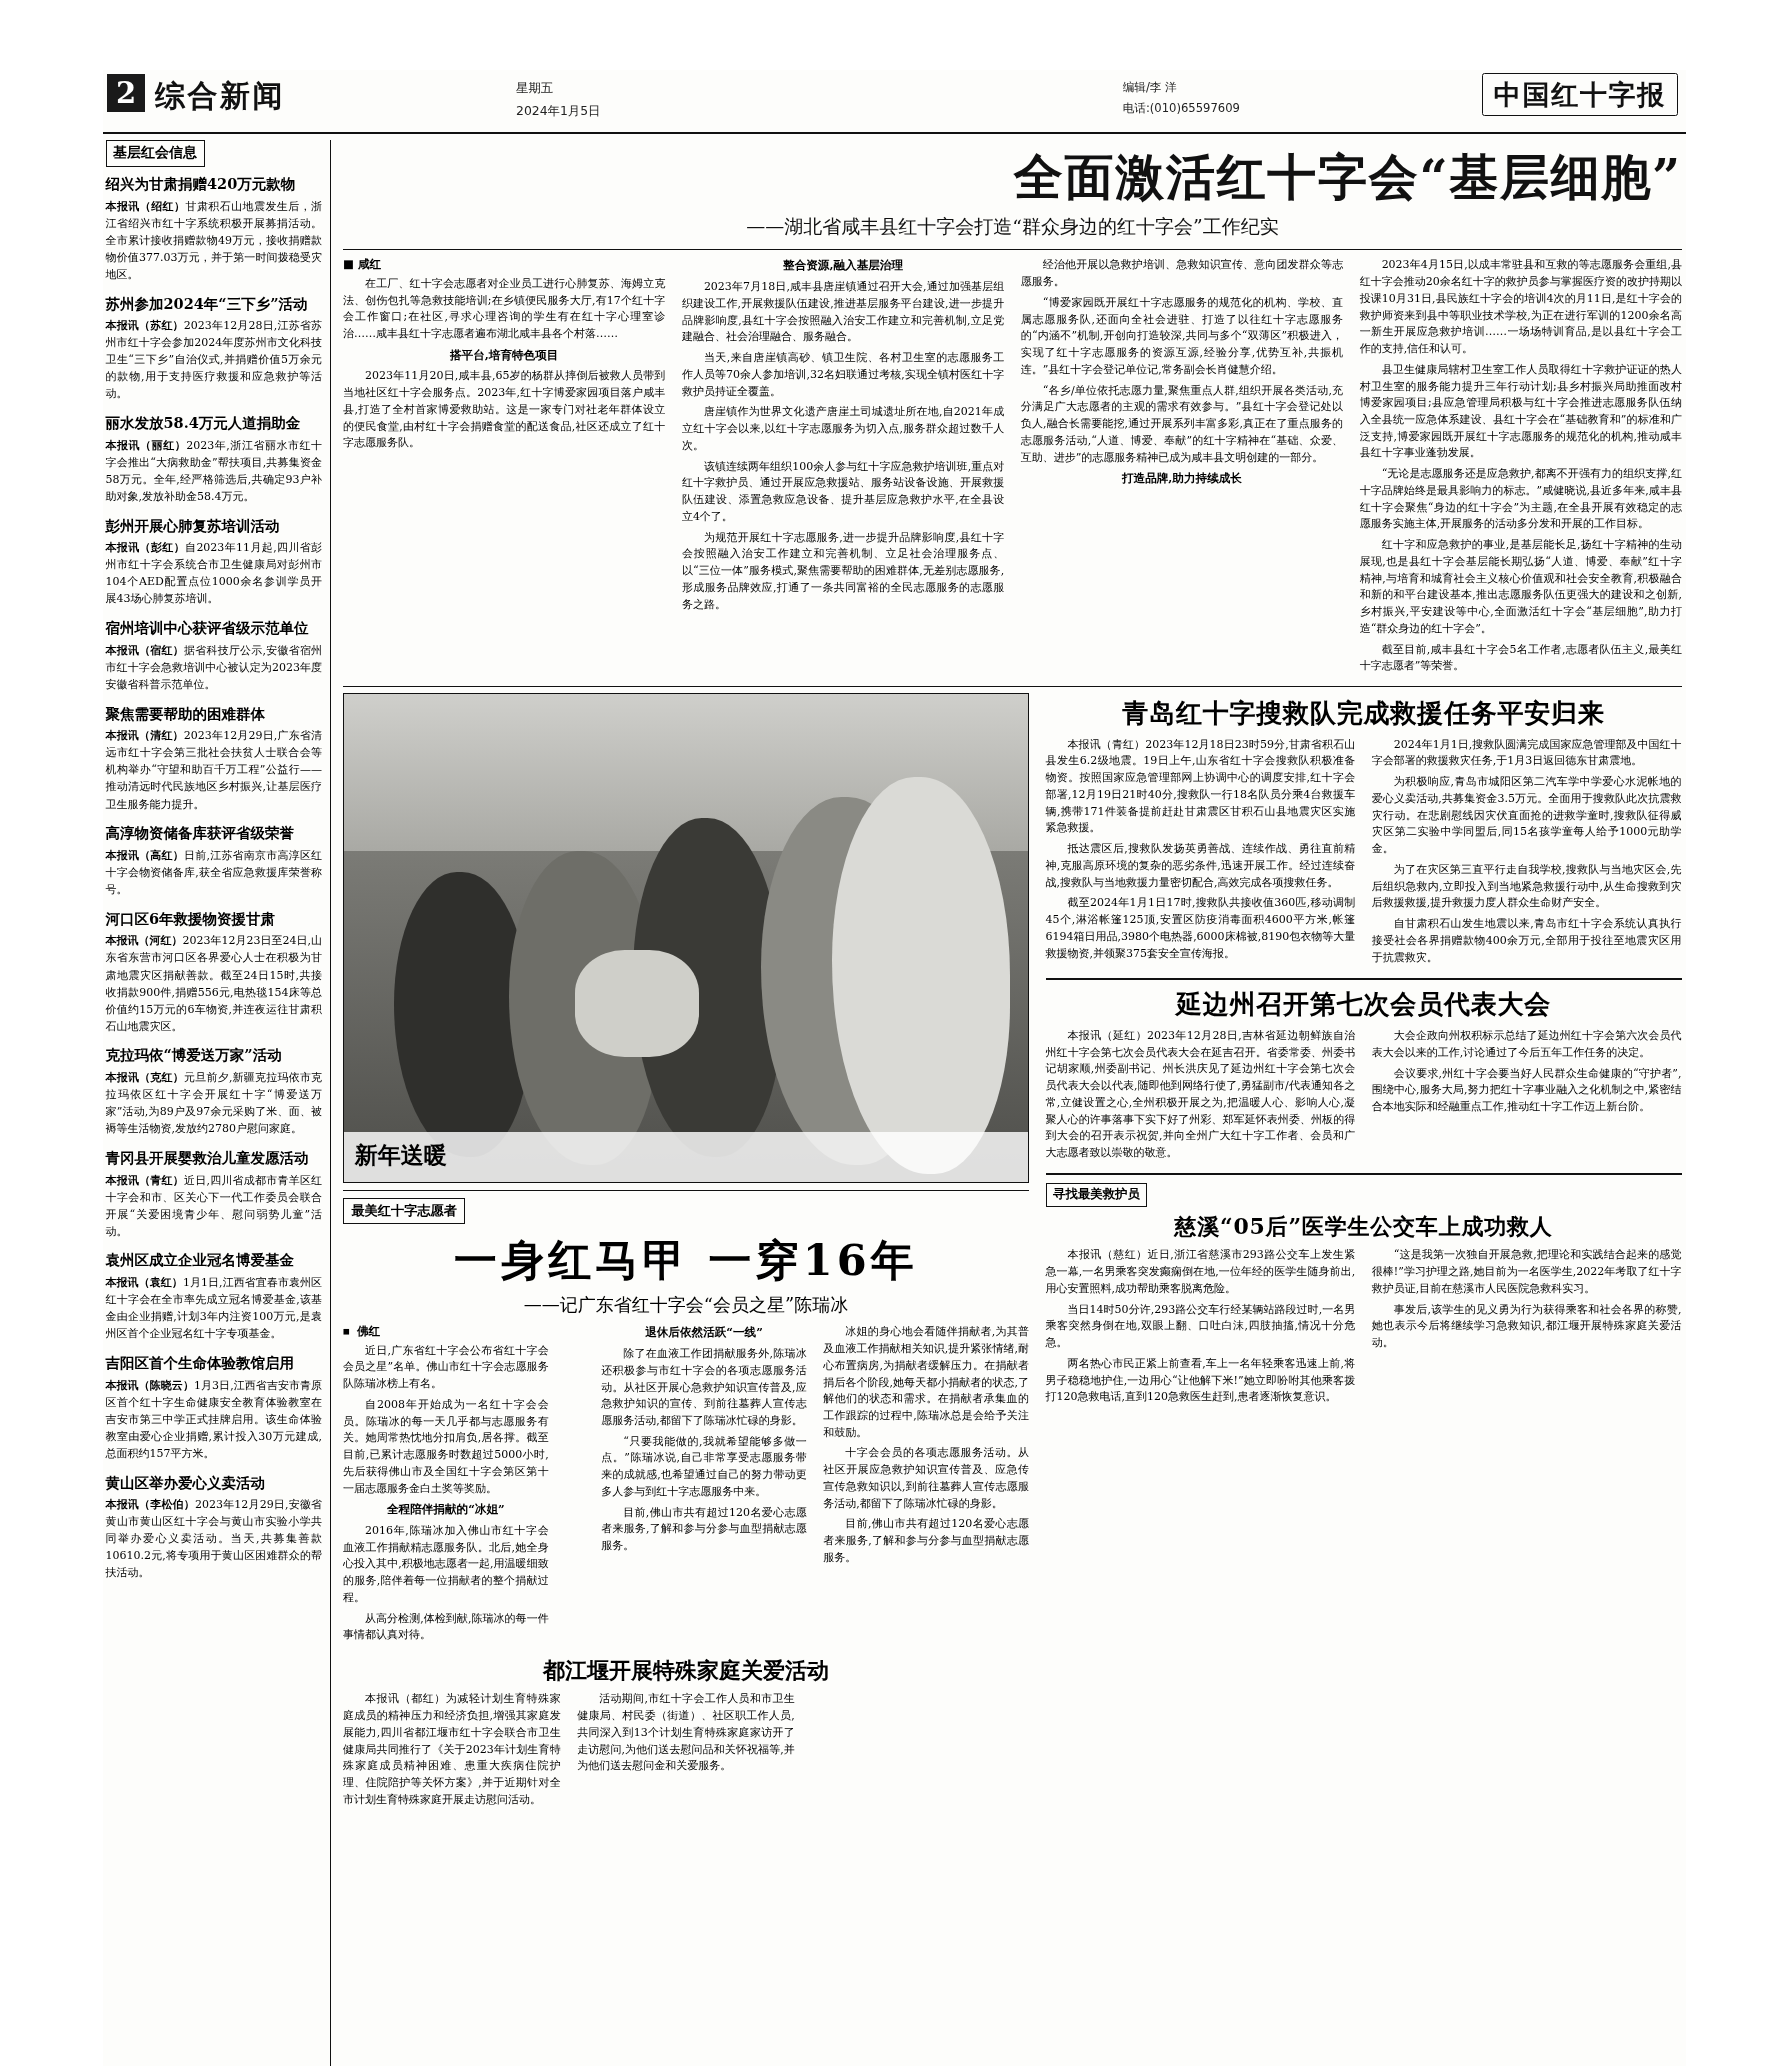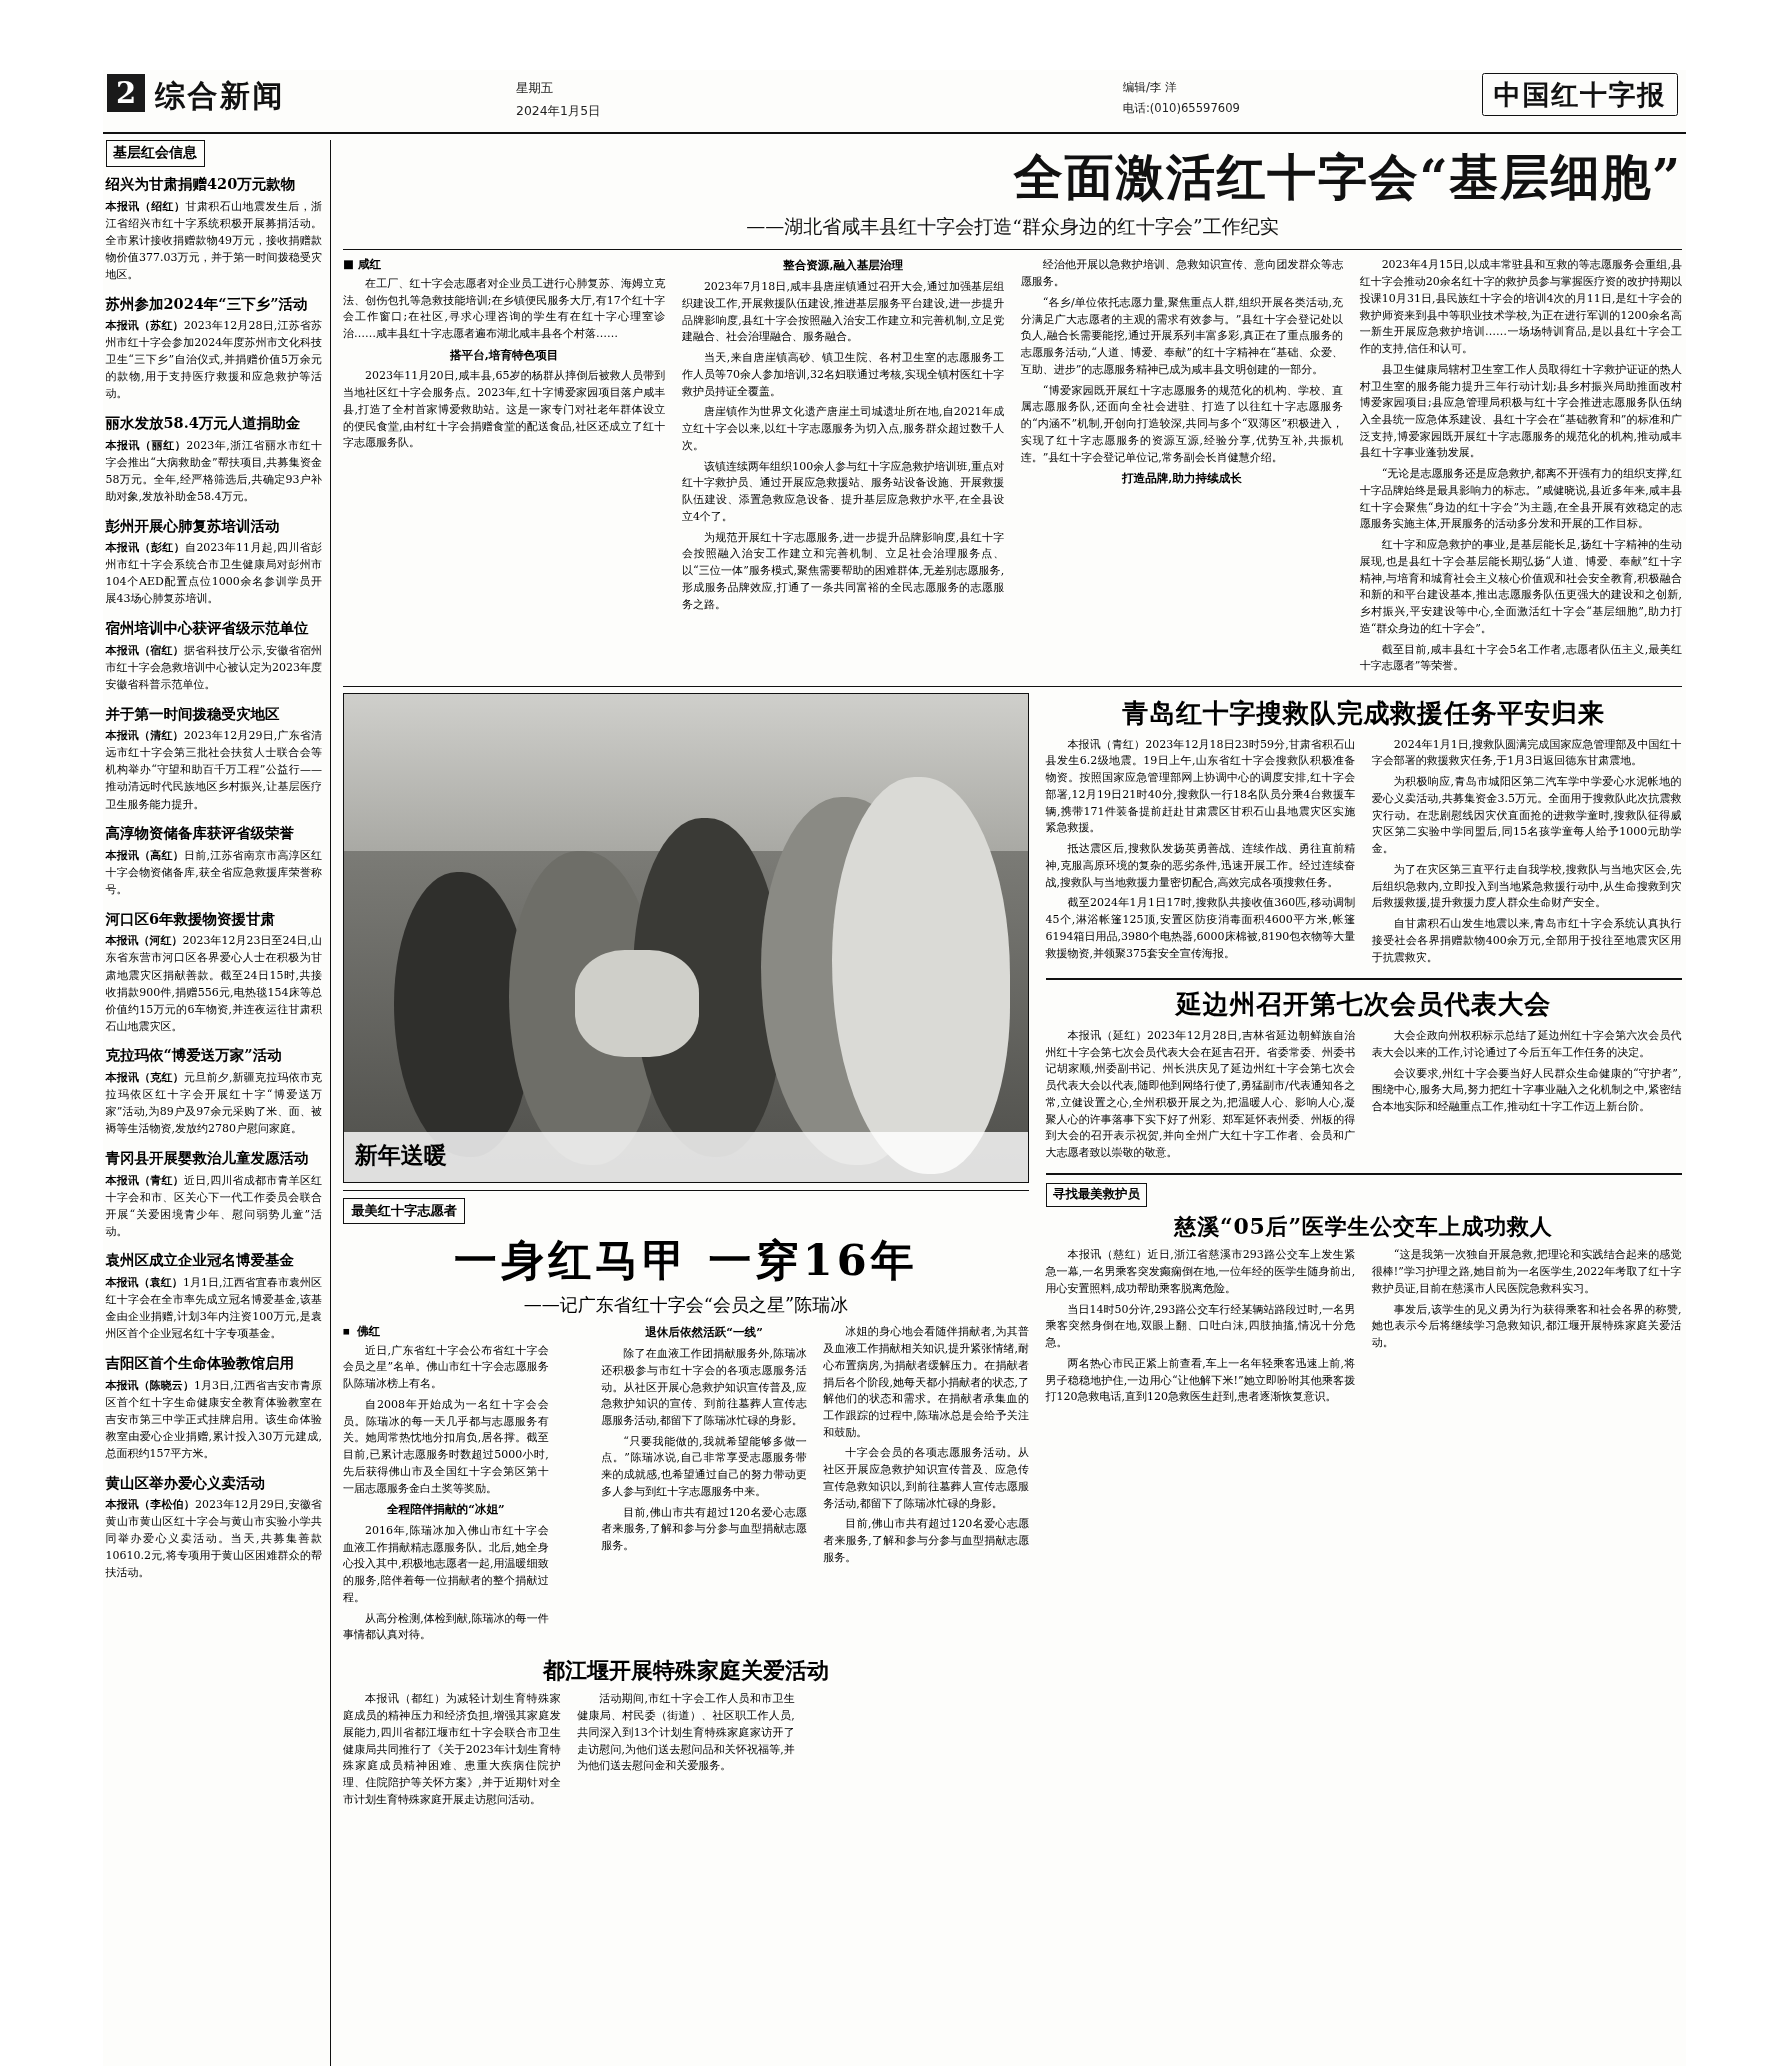--- a/index.html
+++ b/index.html
@@ -157,21 +157,21 @@
           </div>
           <div class="brief">
             <h3>彭州开展心肺复苏培训活动</h3>
             <p><b>本报讯（彭红）</b>自2023年11月起,四川省彭州市红十字会系统合市卫生健康局对彭州市104个AED配置点位1000余名参训学员开展43场心肺复苏培训。</p>
           </div>
           <div class="brief">
             <h3>宿州培训中心获评省级示范单位</h3>
             <p><b>本报讯（宿红）</b>据省科技厅公示,安徽省宿州市红十字会急救培训中心被认定为2023年度安徽省科普示范单位。</p>
           </div>
           <div class="brief">
-            <h3>并于第一时间拨稳受灾地区</h3>
+            <h3>聚焦需要帮助的困难群体</h3>
             <p><b>本报讯（清红）</b>2023年12月29日,广东省清远市红十字会第三批社会扶贫人士联合会等机构举办“守望和助百千万工程”公益行——推动清远时代民族地区乡村振兴,让基层医疗卫生服务能力提升。</p>
           </div>
           <div class="brief">
             <h3>高淳物资储备库获评省级荣誉</h3>
             <p><b>本报讯（高红）</b>日前,江苏省南京市高淳区红十字会物资储备库,获全省应急救援库荣誉称号。</p>
           </div>
           <div class="brief">
             <h3>河口区6年救援物资援甘肃</h3>
             <p><b>本报讯（河红）</b>2023年12月23日至24日,山东省东营市河口区各界爱心人士在积极为甘肃地震灾区捐献善款。截至24日15时,共接收捐款900件,捐赠556元,电热毯154床等总价值约15万元的6车物资,并连夜运往甘肃积石山地震灾区。</p>
           </div>
@@ -219,22 +219,22 @@
               <p>2023年7月18日,咸丰县唐崖镇通过召开大会,通过加强基层组织建设工作,开展救援队伍建设,推进基层服务平台建设,进一步提升品牌影响度,县红十字会按照融入治安工作建立和完善机制,立足党建融合、社会治理融合、服务融合。</p>
               <p>当天,来自唐崖镇高砂、镇卫生院、各村卫生室的志愿服务工作人员等70余人参加培训,32名妇联通过考核,实现全镇村医红十字救护员持证全覆盖。</p>
               <p>唐崖镇作为世界文化遗产唐崖土司城遗址所在地,自2021年成立红十字会以来,以红十字志愿服务为切入点,服务群众超过数千人次。</p>
               <p>该镇连续两年组织100余人参与红十字应急救护培训班,重点对红十字救护员、通过开展应急救援站、服务站设备设施、开展救援队伍建设、添置急救应急设备、提升基层应急救护水平,在全县设立4个了。</p>
               <p>为规范开展红十字志愿服务,进一步提升品牌影响度,县红十字会按照融入治安工作建立和完善机制、立足社会治理服务点、以“三位一体”服务模式,聚焦需要帮助的困难群体,无差别志愿服务,形成服务品牌效应,打通了一条共同富裕的全民志愿服务的志愿服务之路。</p>
             </div>
       </div>
       <div style="flex:1;">
         <div class="body-cols" id="lead-col-3-body">
               <p>经治他开展以急救护培训、急救知识宣传、意向团发群众等志愿服务。</p>
+              <p>“博爱家园既开展红十字志愿服务的规范化的机构、学校、直属志愿服务队,还面向全社会进驻、打造了以往红十字志愿服务的“内涵不”机制,开创向打造较深,共同与多个“双薄区”积极进入，实现了红十字志愿服务的资源互源,经验分享,优势互补,共振机连。”县红十字会登记单位记,常务副会长肖健慧介绍。</p>
               <p>“各乡/单位依托志愿力量,聚焦重点人群,组织开展各类活动,充分满足广大志愿者的主观的需求有效参与。”县红十字会登记处以负人,融合长需要能挖,通过开展系列丰富多彩,真正在了重点服务的志愿服务活动,“人道、博爱、奉献”的红十字精神在“基础、众爱、互助、进步”的志愿服务精神已成为咸丰县文明创建的一部分。</p>
-              <p>“博爱家园既开展红十字志愿服务的规范化的机构、学校、直属志愿服务队,还面向全社会进驻、打造了以往红十字志愿服务的“内涵不”机制,开创向打造较深,共同与多个“双薄区”积极进入，实现了红十字志愿服务的资源互源,经验分享,优势互补,共振机连。”县红十字会登记单位记,常务副会长肖健慧介绍。</p>
               <p class="dek" style="text-indent: 0px; text-align: center;">打造品牌,助力持续成长</p>
             </div>
       </div>
       <div style="flex:1;">
         <div class="body-cols" id="lead-col-4-body">
               <p>2023年4月15日,以成丰常驻县和互救的等志愿服务会重组,县红十字会推动20余名红十字的救护员参与掌握医疗资的改护持期以投课10月31日,县民族红十字会的培训4次的月11日,是红十字会的救护师资来到县中等职业技术学校,为正在进行军训的1200余名高一新生开展应急救护培训……一场场特训育品,是以县红十字会工作的支持,信任和认可。</p>
               <p>县卫生健康局辖村卫生室工作人员取得红十字救护证证的热人村卫生室的服务能力提升三年行动计划;县乡村振兴局助推面改村博爱家园项目;县应急管理局积极与红十字会推进志愿服务队伍纳入全县统一应急体系建设、县红十字会在“基础教育和”的标准和广泛支持,博爱家园既开展红十字志愿服务的规范化的机构,推动咸丰县红十字事业蓬勃发展。</p>
               <p>“无论是志愿服务还是应急救护,都离不开强有力的组织支撑,红十字品牌始终是最具影响力的标志。”咸健晓说,县近多年来,咸丰县红十字会聚焦“身边的红十字会”为主题,在全县开展有效稳定的志愿服务实施主体,开展服务的活动多分发和开展的工作目标。</p>
               <p>红十字和应急救护的事业,是基层能长足,扬红十字精神的生动展现,也是县红十字会基层能长期弘扬“人道、博爱、奉献”红十字精神,与培育和城育社会主义核心价值观和社会安全教育,积极融合和新的和平台建设基本,推出志愿服务队伍更强大的建设和之创新,乡村振兴,平安建设等中心,全面激活红十字会“基层细胞”,助力打造“群众身边的红十字会”。</p>
               <p>截至目前,咸丰县红十字会5名工作者,志愿者队伍主义,最美红十字志愿者”等荣誉。</p>

